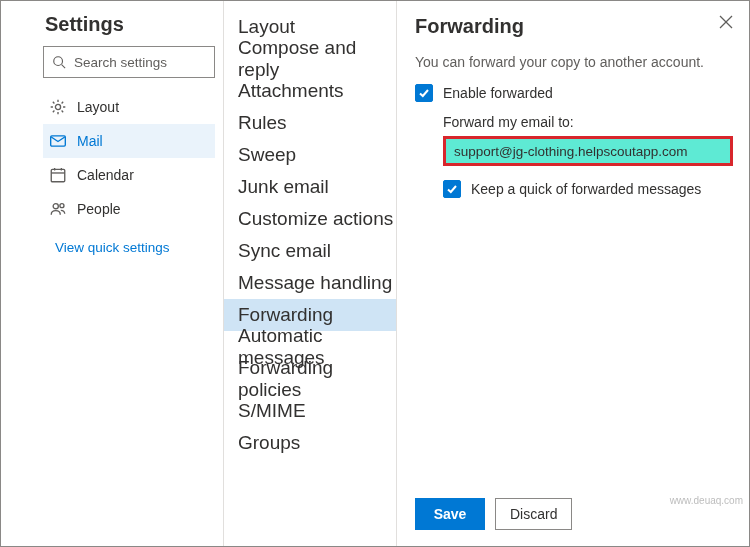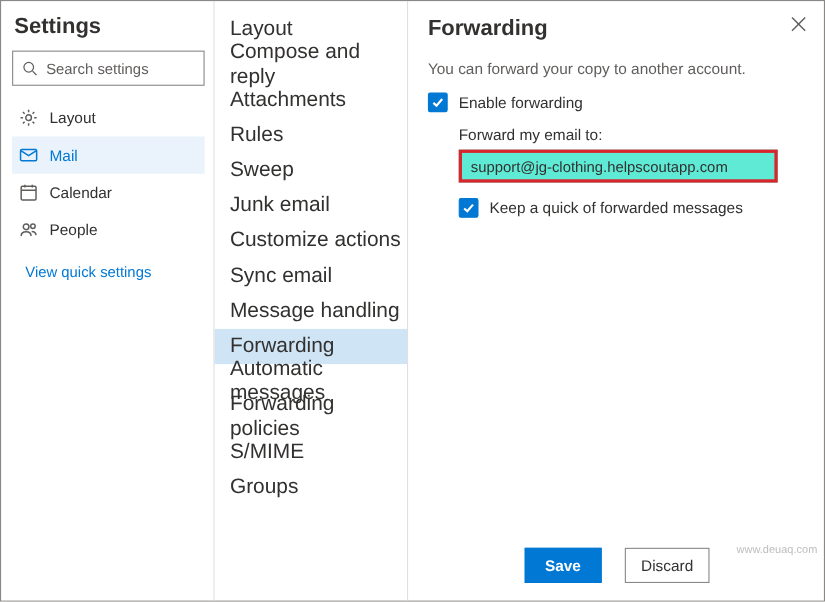--- a/index.html
+++ b/index.html
@@ -5,21 +5,21 @@
   :root{
     --accent:#0078d4;
     --text:#323130;
     --muted:#605e5c;
     --border:#e1dfdd;
     --hover:#eaf3fb;
     --selected:#cfe4f5;
     --bg:#ffffff;
   }
   html,body{margin:0;padding:0;font-family:"Segoe UI",Arial,sans-serif;color:var(--text);background:#f3f3f3;}
-  .app{width:750px;height:547px;margin:0 auto;background:var(--bg);border:1px solid #8a8886;box-sizing:border-box;display:flex;position:relative;}
+  .app{width:750px;height:547px;margin:0 auto;background:var(--bg);border:1px solid #8a8886;box-sizing:border-box;display:flex;position:relative;padding-left:32px;}
   .col{box-sizing:border-box;height:100%;}
   .col1{width:194px;border-right:1px solid var(--border);padding:10px 8px 10px 10px;}
   .col2{width:176px;border-right:1px solid var(--border);padding-top:10px;}
   .col3{flex:1;padding:14px 16px 8px 18px;display:flex;flex-direction:column;}
   .title{font-size:20px;font-weight:600;margin:2px 2px 10px 2px;}
   .search{display:flex;align-items:center;height:30px;border:1px solid #8a8886;padding:0 8px;background:#fff;}
   .search svg{width:14px;height:14px;color:#605e5c;flex:none;}
   .search span{margin-left:8px;color:#605e5c;font-size:13.5px;}
   .navlist{margin-top:12px;}
   .navitem{display:flex;align-items:center;height:34px;padding:0 6px;font-size:14px;cursor:pointer;border-radius:0;}
@@ -32,21 +32,21 @@
   .panel-header{display:flex;align-items:flex-start;justify-content:space-between;}
   .panel-title{font-size:20px;font-weight:600;}
   .close{cursor:pointer;color:#605e5c;}
   .close svg{width:14px;height:14px;}
   .desc{color:var(--muted);font-size:14px;margin-top:16px;}
   .chkrow{display:flex;align-items:center;margin-top:14px;font-size:14px;}
   .chkrow .box{width:18px;height:18px;border:1.5px solid var(--accent);background:var(--accent);display:flex;align-items:center;justify-content:center;margin-right:10px;box-sizing:border-box;border-radius:2px;}
   .chkrow .box svg{width:12px;height:12px;color:#fff;}
   .sublabel{font-size:14px;margin-top:12px;margin-left:28px;}
   .emailbox{margin-top:6px;margin-left:28px;width:290px;height:30px;border:3px solid #d8262c;box-sizing:border-box;display:flex;align-items:center;padding:0 8px;font-size:13.5px;color:var(--text);background:#5eead4;}
-  .footer{margin-top:auto;display:flex;justify-content:center;gap:21px;padding-bottom:8px;}
+  .footer{margin-top:auto;display:flex;justify-content:flex-start;gap:10px;padding-bottom:8px;}
   .btn{height:32px;min-width:70px;font-size:14px;display:flex;align-items:center;justify-content:center;padding:0 14px;cursor:pointer;box-sizing:border-box;}
   .btn-primary{background:var(--accent);color:#fff;border:1px solid var(--accent);font-weight:600;}
   .btn-secondary{background:#fff;color:var(--text);border:1px solid #8a8886;}
   .watermark{position:absolute;right:6px;bottom:40px;font-size:10px;color:#bdbdbd;transform:none;}
 </style>
 </head>
 <body>
 
 <div class="app">
 
@@ -134,21 +134,21 @@
       </div>
     </div>
     <div class="desc">You can forward your copy to another account.</div>
 
     <div class="chkrow">
       <div class="box">
         <svg viewBox="0 0 12 12" fill="none" stroke="currentColor" stroke-width="2">
             <polyline points="2,6.5 4.8,9 10,3"></polyline>
           </svg>
       </div>
-      <span>Enable forwarding</span>
+      <span>Enable forwarded</span>
     </div>
 
     <div class="sublabel">Forward my email to:</div>
     <div class="emailbox">
       <span>support@jg-clothing.helpscoutapp.com</span>
     </div>
 
     <div class="chkrow" style="margin-left:28px;">
       <div class="box">
         <svg viewBox="0 0 12 12" fill="none" stroke="currentColor" stroke-width="2">

